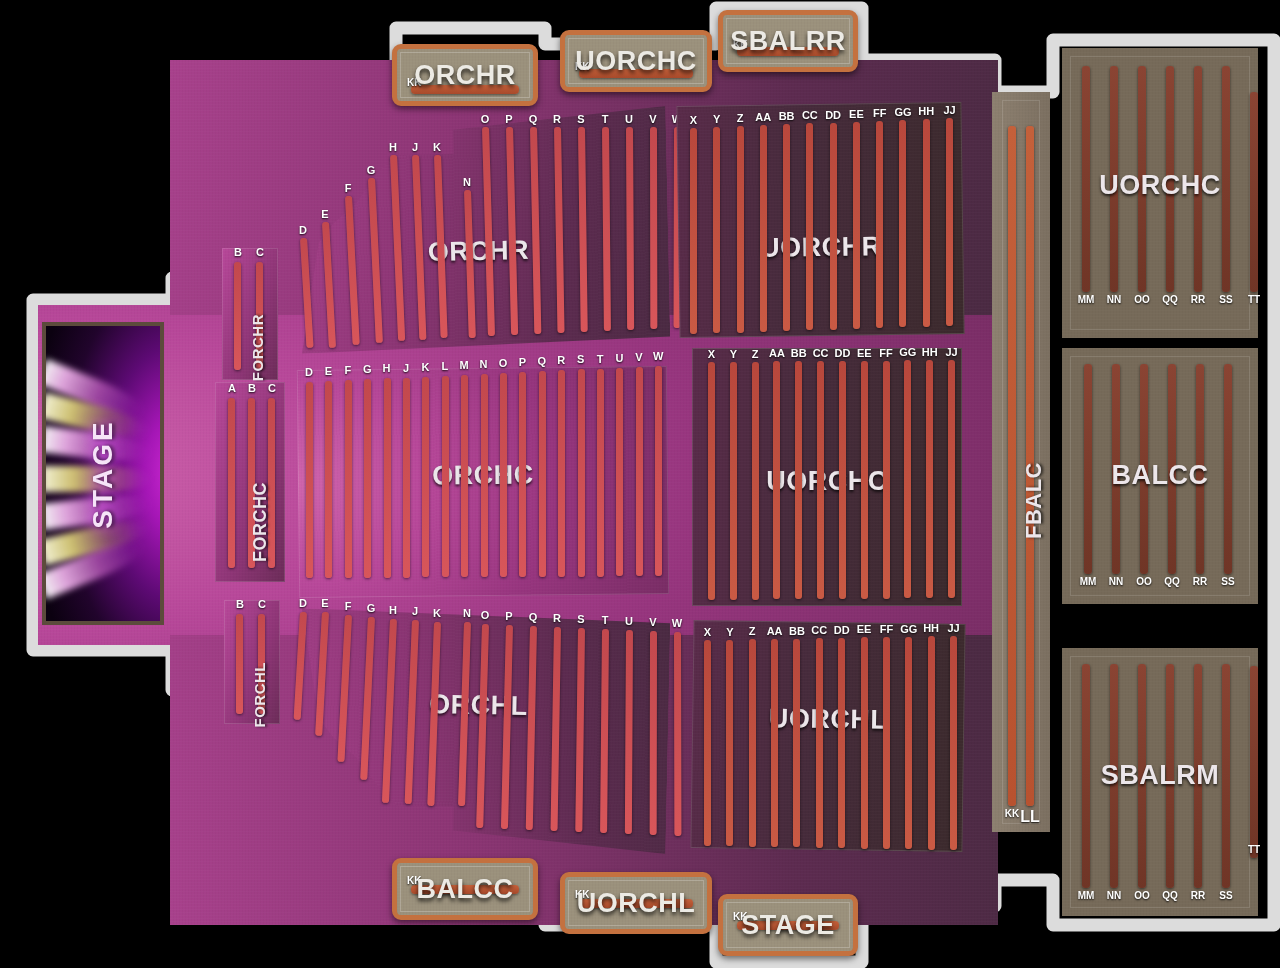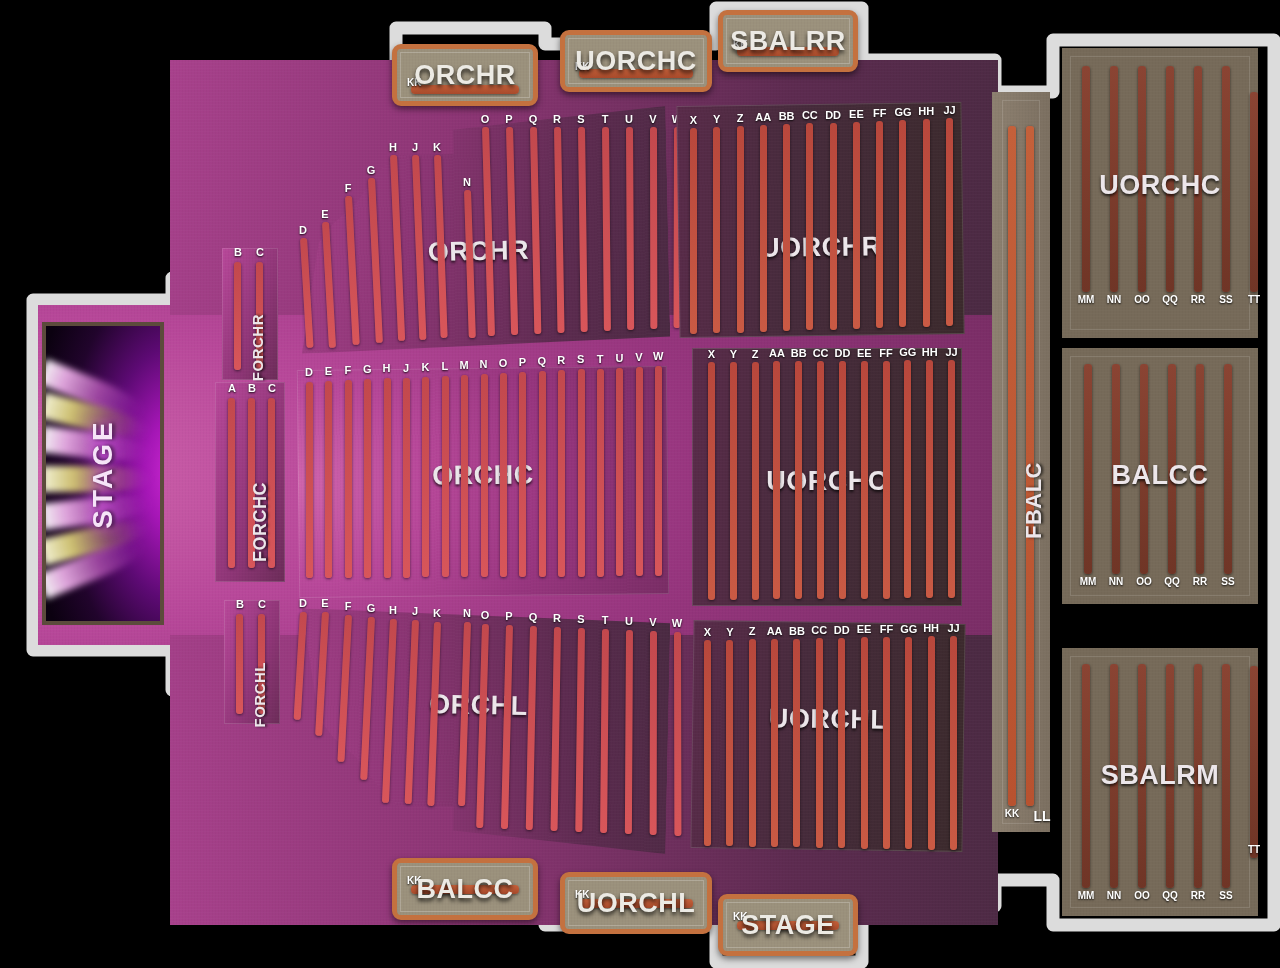--- a/index.html
+++ b/index.html
@@ -394,21 +394,21 @@
       <div class="row" style="position: absolute; left: 950px; top: 636px; width: 7px; height: 214px; border-radius: 3px; background: linear-gradient(rgb(184, 71, 60), rgb(201, 90, 68)); box-shadow: rgba(0, 0, 0, 0.55) 0px 1px 3px;"></div>
       <div class="rlabel" style="position: absolute; left: 953.5px; top: 622px; font-size: 11px;">JJ</div>
     </div>
 
   <div class="sect surf-fbalc p-fbalc" style="left:992px;top:92px;width:58px;height:740px;">
     <div class="grain"></div>
     <div class="inner" style="inset:8px 10px;"></div>
     <div class="row" style="left:16px;top:34px;width:8px;height:680px;"></div>
     <div class="row" style="left:34px;top:34px;width:8px;height:680px;"></div>
     <div class="rlabel" style="left:20px;top:716px;font-size:10px;">KK</div>
-    <div class="rlabel" style="left:38px;top:716px;font-size:14px;margin-left:12px;">LL</div>
+    <div class="rlabel" style="left:38px;top:716px;font-size:16px;">LL</div>
     <div class="sname vert" style="font-size:22px;">FBALC</div>
   </div>
 
   <div class="sect surf-balc p-balc" style="left:1062px;top:48px;width:196px;height:290px;">
     <div class="grain"></div>
       <div class="inner" style="inset:8px;"></div>
     <div id="balcr-rows">
         <div class="row" style="position: absolute; left: 20px; top: 18px; width: 8px; height: 226px; background: linear-gradient(rgb(138, 68, 51), rgb(111, 53, 38)); border-radius: 3px; box-shadow: rgba(0, 0, 0, 0.55) 0px 1px 3px;"></div>
         <div class="rlabel" style="position: absolute; left: 24px; top: 246px; font-size: 10px;">MM</div>
         <div class="row" style="position: absolute; left: 48px; top: 18px; width: 8px; height: 226px; background: linear-gradient(rgb(138, 68, 51), rgb(111, 53, 38)); border-radius: 3px; box-shadow: rgba(0, 0, 0, 0.55) 0px 1px 3px;"></div>

